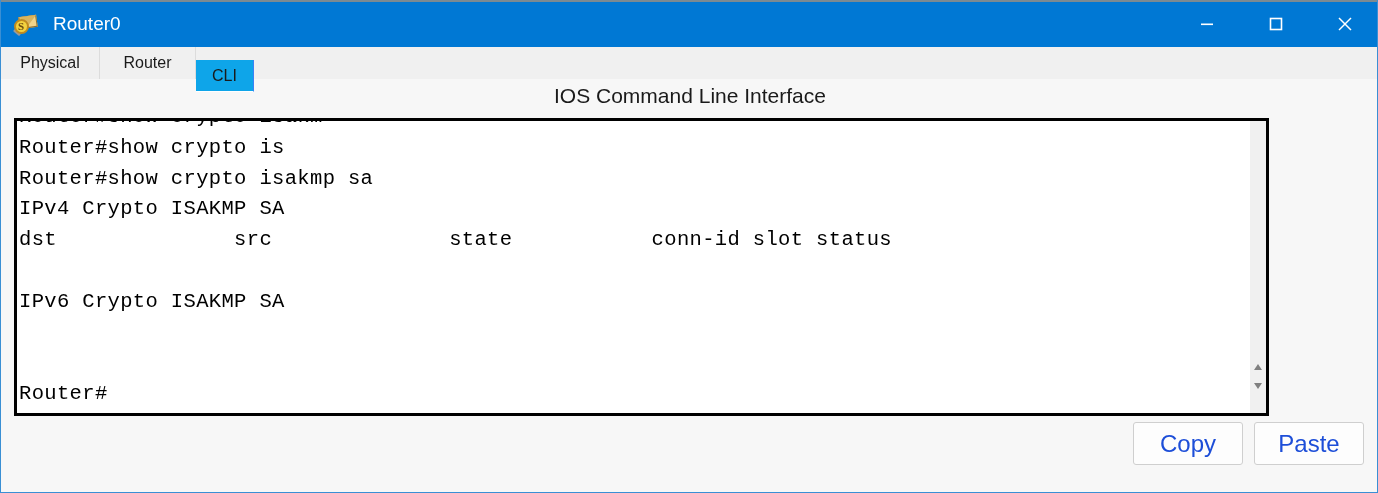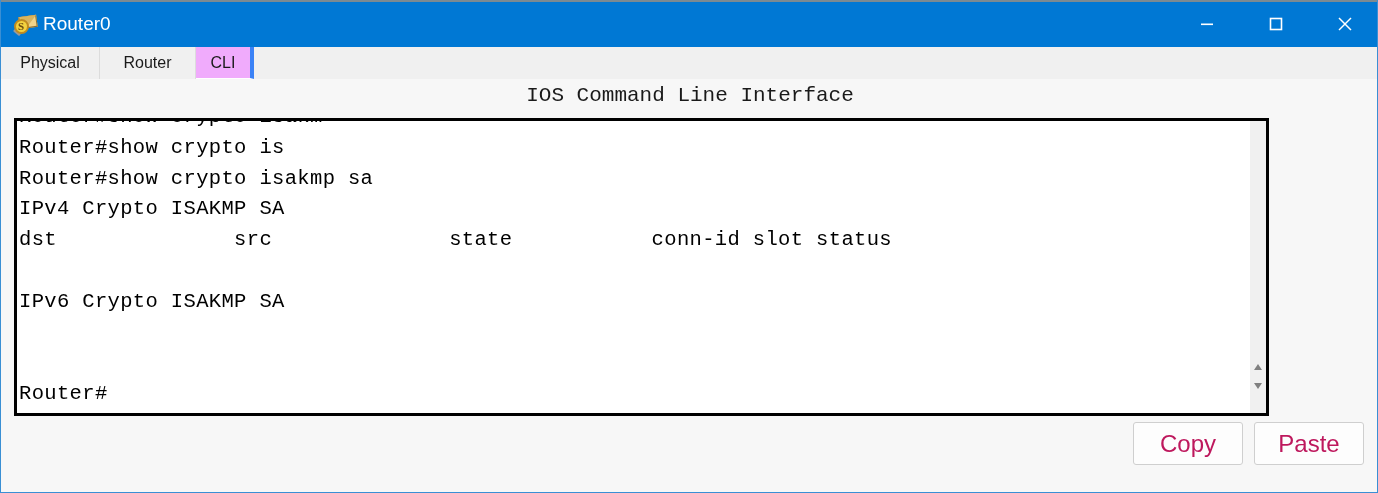--- a/index.html
+++ b/index.html
@@ -92,21 +92,21 @@
     position: absolute;
     left: 0px; top: 20px;
     width: 8px; height: 3px;
     background: #9a9a9a;
     transform: rotate(40deg);
     border-radius: 1px;
   }
   .title-text {
     color: #ffffff;
     font-size: 19px;
-    margin-left: 4px;
+    margin-left: 14px;
     font-family: "Liberation Sans", sans-serif;
     white-space: nowrap;
   }
 
   .winbtns {
     position: absolute;
     right: 0; top: 0;
     height: 47px;
     display: flex;
   }
@@ -137,43 +137,44 @@
     align-items: center;
     justify-content: center;
     font-size: 16px;
     color: #1a1a1a;
     font-family: "Liberation Sans", sans-serif;
     box-sizing: border-box;
     background: #f0f0f0;
     border-right: 1px solid #dcdcdc;
   }
   .tab.active {
-    background: #f0abfc;
-    border-right: 4px solid #3b82f6;
+    background: #0ea5e9;
+    border-right: 1px solid #3b82f6;
     border-bottom: 1px solid #ffffff;
+    margin-top: 13px;
   }
   .tab-physical { left: 0px;   width: 99px; }
   .tab-config   { left: 99px;  width: 96px; }
   .tab-cli      { left: 195px; width: 58px; }
   .tab-filler {
     position: absolute;
     left: 253px; top: 0;
     width: 1125px; height: 32px;
     background: #f0f0f0;
   }
 
   
   .panel-title {
     position: absolute;
     left: 0; top: 84px;
     width: 1378px;
     text-align: center;
     font-size: 21px;
     color: #1a1a1a;
-    font-family: Liberation Mono, monospace;
+    font-family: Liberation Sans, sans-serif;
   }
 
   
   .terminal-wrap {
     position: absolute;
     left: 13px; top: 118px;
     width: 1255px;
     height: 298px;
     border: 3px solid #000000;
     background: #ffffff;
@@ -226,21 +227,21 @@
     display: flex;
     gap: 11px;
   }
   .btn {
     min-width: 110px;
     height: 43px;
     background: #fdfdfd;
     border: 1px solid #cfcfcf;
     border-radius: 3px;
     font-size: 24px;
-    color: #be185d;
+    color: #1d4ed8;
     font-family: "Liberation Sans", sans-serif;
     display: flex;
     align-items: center;
     justify-content: center;
     padding: 0 14px;
     box-sizing: border-box;
     cursor: pointer;
   }
 </style>
 </head>

